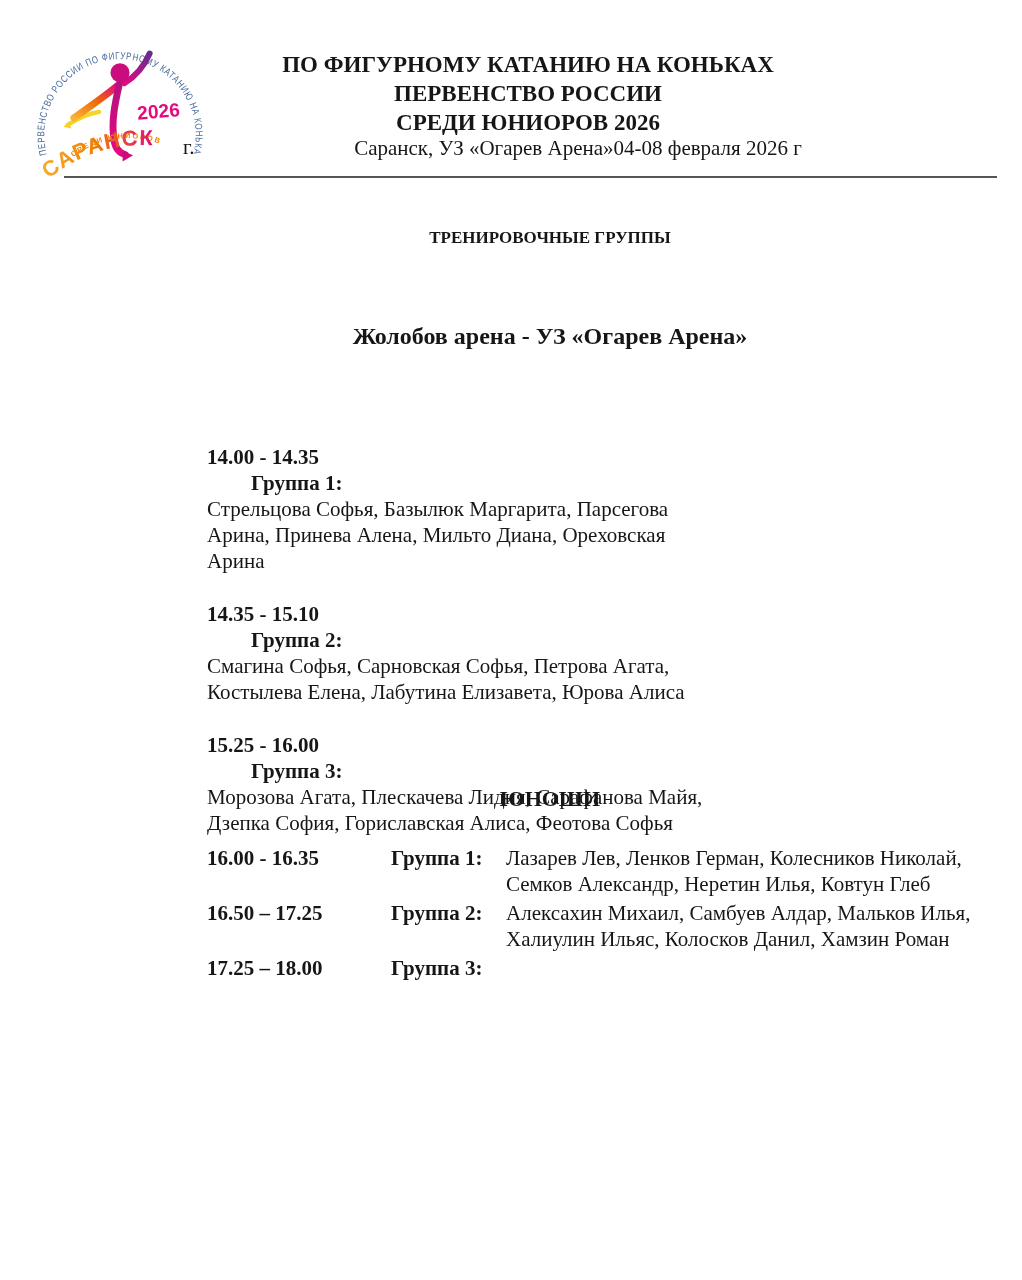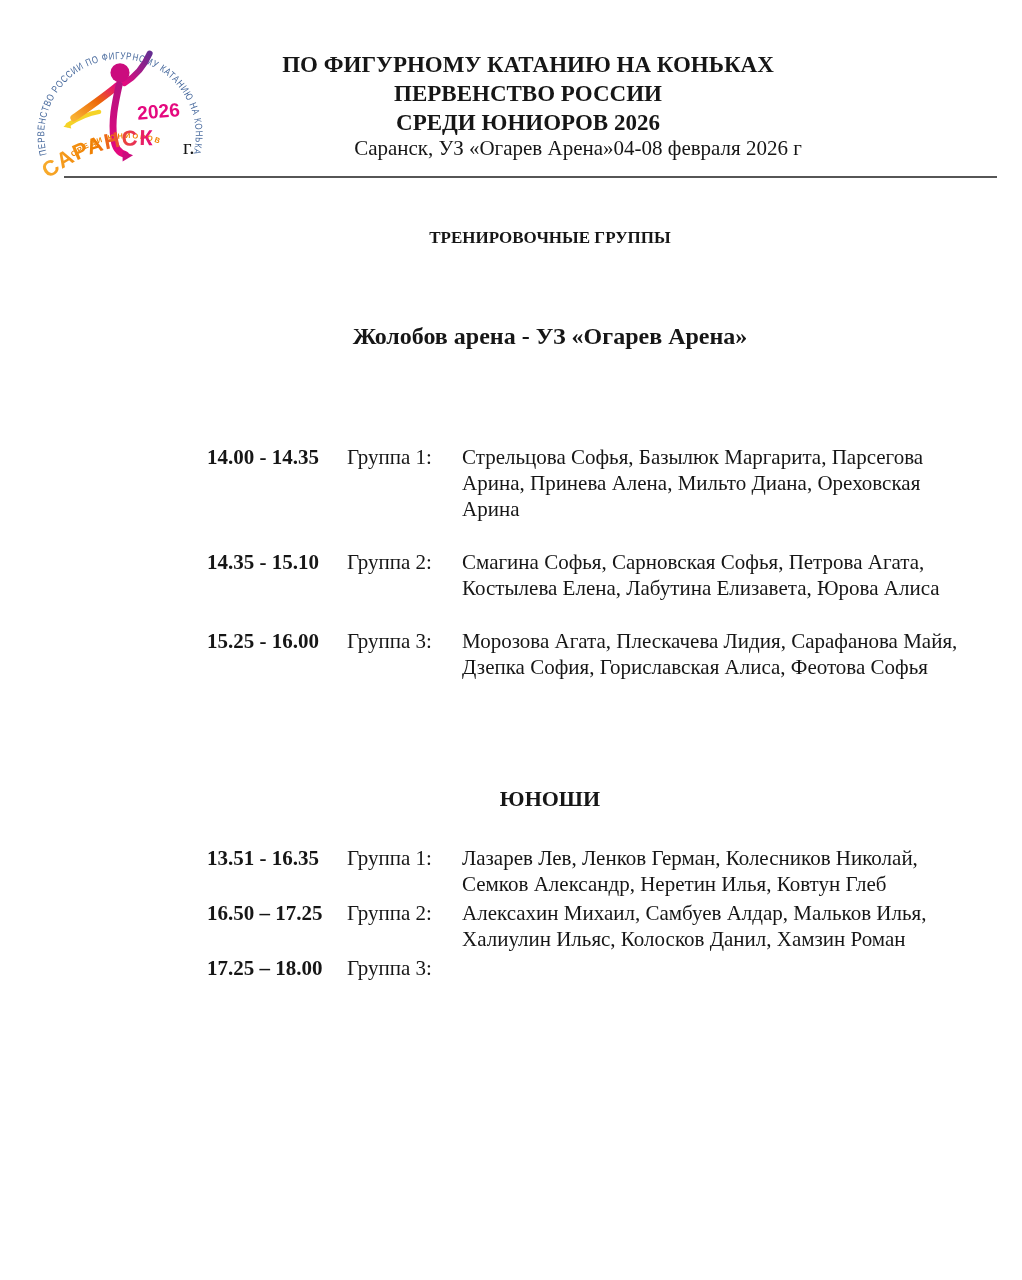--- a/index.html
+++ b/index.html
@@ -28,24 +28,24 @@
   .sub1{top:228px;font-size:17px;font-weight:bold;}
   .sub2{top:245px;font-size:22px;font-weight:bold;}
   .arena{top:323px;font-size:24px;font-weight:bold;}
   .girls-title{top:385px;font-size:22px;font-weight:bold;}
   .boys-title{top:786px;font-size:22px;font-weight:bold;}
   
   .groups{position:absolute;left:207px;}
   .girls-groups{top:444px;}
   .boys-groups{top:845px;}
   .row{display:flex;font-size:21px;line-height:26px;}
-  .girls-groups .row{margin-bottom:27px;}
+  .girls-groups .row{margin-bottom:27px;flex-direction:column;}
   .boys-groups .row{margin-bottom:3px;}
   .row .time{width:140px;font-weight:bold;flex:none;}
-  .row .glabel{width:115px;font-weight:normal;flex:none;}
+  .row .glabel{width:115px;font-weight:bold;flex:none;margin-left:44px;}
   .row .names{width:510px;white-space:pre-wrap;}
   .logo-text{font-family:"Liberation Sans","DejaVu Sans",sans-serif;}
 </style>
 </head>
 <body>
 
 <div class="page">
 
   <svg class="logo" viewBox="0 0 200 200" aria-hidden="true">
     <defs>
@@ -129,21 +129,21 @@
     <div class="row">
       <span class="time">15.25 - 16.00</span>
       <span class="glabel">Группа 3:</span>
       <span class="names">Морозова Агата, Плескачева Лидия, Сарафанова Майя, Дзепка София, Гориславская Алиса, Феотова Софья</span>
     </div>
   </div>
 
   <div class="centered boys-title">ЮНОШИ</div>
   <div class="groups boys-groups">
     <div class="row">
-      <span class="time">13.51 - 16.35</span>
+      <span class="time">16.00 - 16.35</span>
       <span class="glabel">Группа 1:</span>
       <span class="names">Лазарев Лев, Ленков Герман, Колесников Николай, Семков Александр, Неретин Илья, Ковтун Глеб</span>
     </div>
     <div class="row">
       <span class="time">16.50 – 17.25</span>
       <span class="glabel">Группа 2:</span>
       <span class="names">Алексахин Михаил, Самбуев Алдар, Мальков Илья, Халиулин Ильяс, Колосков Данил, Хамзин Роман</span>
     </div>
     <div class="row">
       <span class="time">17.25 – 18.00</span>

